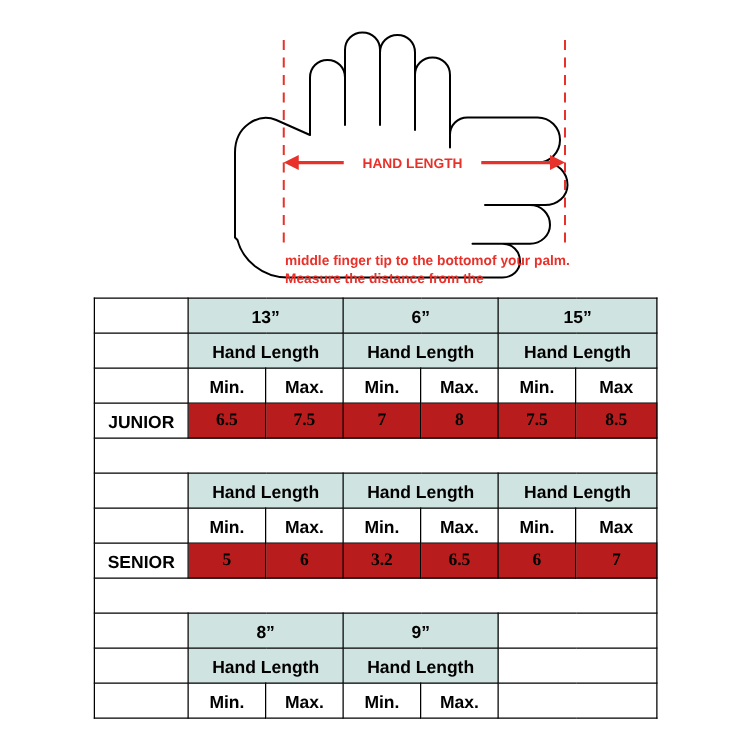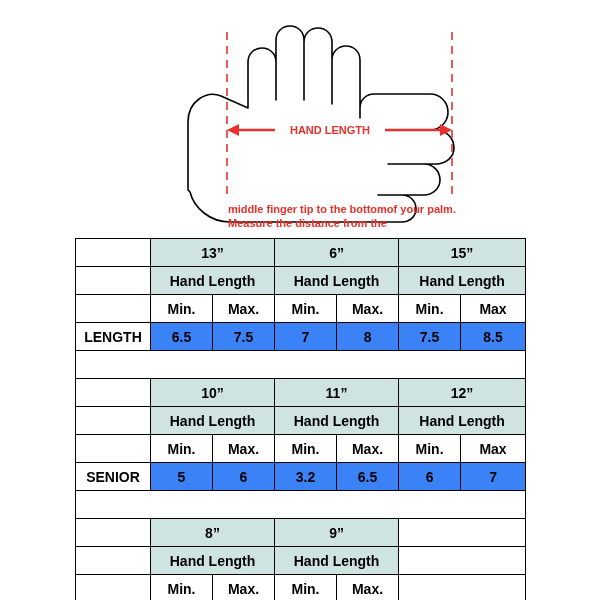--- a/index.html
+++ b/index.html
@@ -77,21 +77,22 @@
     padding-left: 7px;
     font-size: 15px;
     font-weight: bold;
     background: #ffffff;
   }
   td.val {
     text-align: left;
     padding-left: 9px;
     font-weight: bold;
     font-size: 15px;
-    background: #3b82f6;
+    background: #b91c1c;
+    font-family: Liberation Serif, serif;
   }
   td.minmax {
     font-size: 13px;
     font-weight: bold;
     background: #ffffff;
   }
   td.sizehdr {
     font-size: 15px;
   }
   td.hlhdr {
@@ -198,39 +199,33 @@
         <tr>
           <td class="blank"></td>
           <td class="minmax">Min.</td>
           <td class="minmax">Max.</td>
           <td class="minmax">Min.</td>
           <td class="minmax">Max.</td>
           <td class="minmax">Min.</td>
           <td class="minmax">Max</td>
         </tr>
         <tr>
-          <td class="rowlabel">LENGTH</td>
+          <td class="rowlabel">JUNIOR</td>
           <td class="val">6.5</td>
           <td class="val">7.5</td>
           <td class="val">7</td>
           <td class="val">8</td>
           <td class="val">7.5</td>
           <td class="val">8.5</td>
         </tr>
 
         <tr class="spacer-row">
           <td colspan="7"></td>
         </tr>
 
-        <tr>
-          <td class="blank"></td>
-          <td class="teal sizehdr" colspan="2">10”</td>
-          <td class="teal sizehdr" colspan="2">11”</td>
-          <td class="teal sizehdr" colspan="2">12”</td>
-        </tr>
         <tr>
           <td class="blank"></td>
           <td class="teal hlhdr" colspan="2">Hand Length</td>
           <td class="teal hlhdr" colspan="2">Hand Length</td>
           <td class="teal hlhdr" colspan="2">Hand Length</td>
         </tr>
         <tr>
           <td class="blank"></td>
           <td class="minmax">Min.</td>
           <td class="minmax">Max.</td>

